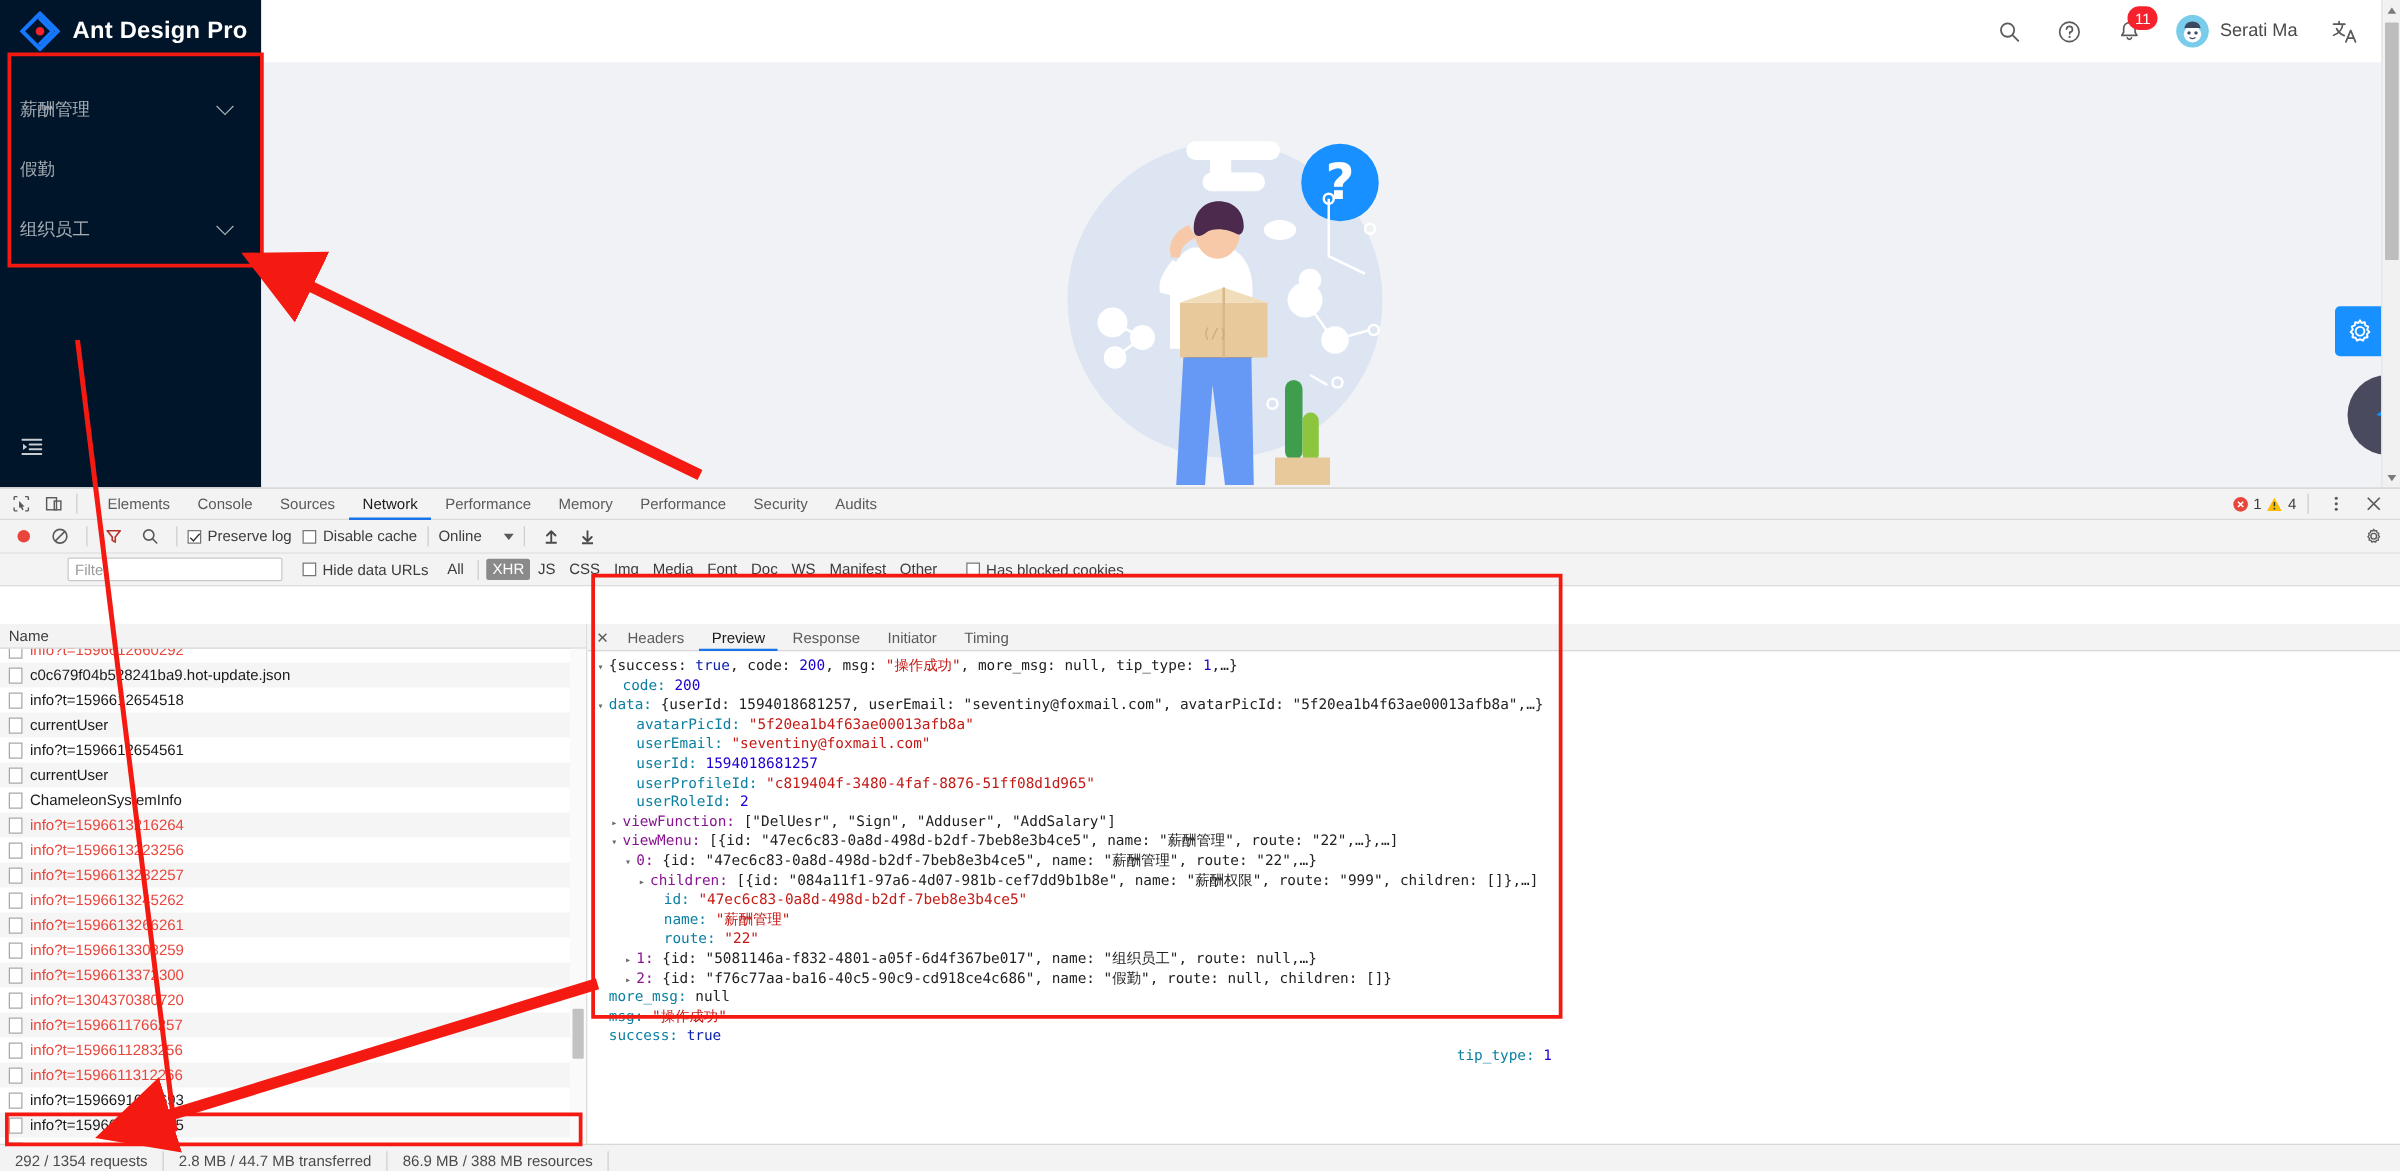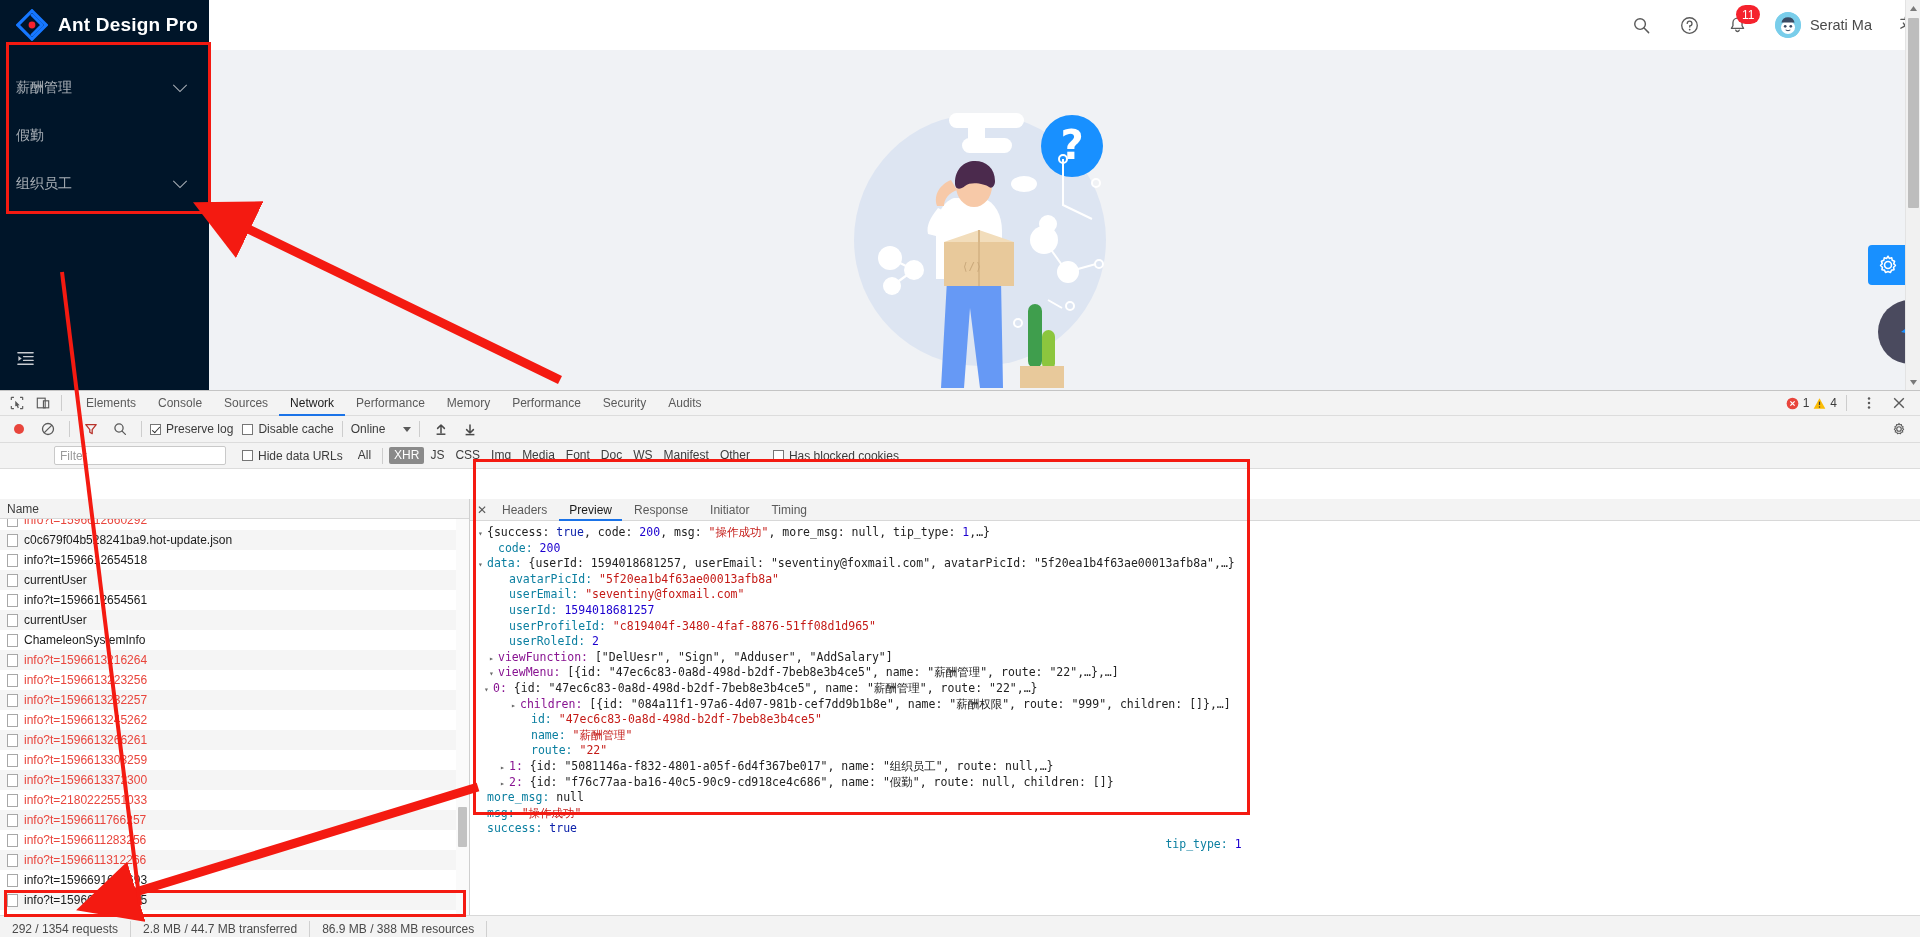--- a/index.html
+++ b/index.html
@@ -21,21 +21,21 @@
   .menu { padding-top:14px; }
   .menu-item {
     height:48px; display:flex; align-items:center; padding:0 24px 0 16px;
     color:rgba(255,255,255,.65); font-size:14px; cursor:pointer;
   }
   .menu-item .mlabel { flex:1; }
   .chev { width:10px; height:10px; border-right:1.6px solid rgba(255,255,255,.65); border-bottom:1.6px solid rgba(255,255,255,.65); transform:rotate(45deg) translate(-2px,-2px); }
   #sider-trigger { position:absolute; left:0; bottom:8px; width:209px; height:44px; display:flex; align-items:center; padding-left:16px; }
 
   
-  #header { position:absolute; left:209px; top:0; right:0; height:50px; background:#fff; display:flex; align-items:center; justify-content:flex-end; gap:26px; }
+  #header { position:absolute; left:209px; top:0; right:0; height:50px; background:#fff; display:flex; align-items:center; justify-content:flex-end; padding-right:34px; gap:26px; }
   .hdr-icon { width:22px; height:22px; position:relative; cursor:pointer; color:#5a5a5a; display:flex; align-items:center; justify-content:center; }
   .user-chip { display:flex; align-items:center; gap:9px; cursor:pointer; }
   .avatar { width:26px; height:26px; border-radius:50%; background:#7fd3ef; position:relative; overflow:hidden; flex:0 0 auto; }
   .user-name { font-size:14.5px; color:#4a4a4a; white-space:nowrap; }
   .badge { position:absolute; top:-9px; left:9px; min-width:23px; height:19px; border-radius:10px; background:#f5222d; color:#fff; font-size:12px; display:flex; align-items:center; justify-content:center; padding:0 6px; font-family:"Liberation Sans",sans-serif; }
 
   
   #content { position:absolute; left:209px; top:50px; right:0; bottom:0; background:#f0f2f5; }
   #illus { position:absolute; left:595px; top:8px; width:340px; height:330px; }
 
@@ -492,21 +492,21 @@
           <div class="nl-row err">
             <span class="docicon"></span>
             <span>info?t=1596613303259</span>
           </div>
           <div class="nl-row alt err">
             <span class="docicon"></span>
             <span>info?t=1596613372300</span>
           </div>
           <div class="nl-row err">
             <span class="docicon"></span>
-            <span>info?t=2180222551033</span>
+            <span>info?t=1304370380720</span>
           </div>
           <div class="nl-row alt err">
             <span class="docicon"></span>
             <span>info?t=1596611766257</span>
           </div>
           <div class="nl-row err">
             <span class="docicon"></span>
             <span>info?t=1596611283256</span>
           </div>
           <div class="nl-row alt err">
@@ -544,21 +544,21 @@
           <div class="jl" style="padding-left: 4px;"><span class="tri">▾</span><span class="p">{success: </span><span class="b">true</span><span class="p">, code: </span><span class="n">200</span><span class="p">, msg: </span><span class="s">"操作成功"</span><span class="p">, more_msg: null, tip_type: </span><span class="n">1</span><span class="p">,…}</span></div>
           <div class="jl" style="padding-left: 15px;"><span class="tri"></span><span class="kb">code: </span><span class="n">200</span></div>
           <div class="jl" style="padding-left: 4px;"><span class="tri">▾</span><span class="kb">data: </span><span class="p">{userId: </span><span class="p">1594018681257</span><span class="p">, userEmail: "seventiny@foxmail.com", avatarPicId: "5f20ea1b4f63ae00013afb8a",…}</span></div>
           <div class="jl" style="padding-left: 26px;"><span class="tri"></span><span class="kb">avatarPicId: </span><span class="s">"5f20ea1b4f63ae00013afb8a"</span></div>
           <div class="jl" style="padding-left: 26px;"><span class="tri"></span><span class="kb">userEmail: </span><span class="s">"seventiny@foxmail.com"</span></div>
           <div class="jl" style="padding-left: 26px;"><span class="tri"></span><span class="kb">userId: </span><span class="n">1594018681257</span></div>
           <div class="jl" style="padding-left: 26px;"><span class="tri"></span><span class="kb">userProfileId: </span><span class="s">"c819404f-3480-4faf-8876-51ff08d1d965"</span></div>
           <div class="jl" style="padding-left: 26px;"><span class="tri"></span><span class="kb">userRoleId: </span><span class="n">2</span></div>
           <div class="jl" style="padding-left: 15px;"><span class="tri">▸</span><span class="k">viewFunction: </span><span class="p">["DelUesr", "Sign", "Adduser", "AddSalary"]</span></div>
           <div class="jl" style="padding-left: 15px;"><span class="tri">▾</span><span class="k">viewMenu: </span><span class="p">[{id: "47ec6c83-0a8d-498d-b2df-7beb8e3b4ce5", name: "薪酬管理", route: "22",…},…]</span></div>
-          <div class="jl" style="padding-left: 10px;"><span class="tri">▾</span><span class="k">0: </span><span class="p">{id: "47ec6c83-0a8d-498d-b2df-7beb8e3b4ce5", name: "薪酬管理", route: "22",…}</span></div>
+          <div class="jl" style="padding-left: 26px;"><span class="tri">▾</span><span class="k">0: </span><span class="p">{id: "47ec6c83-0a8d-498d-b2df-7beb8e3b4ce5", name: "薪酬管理", route: "22",…}</span></div>
           <div class="jl" style="padding-left: 37px;"><span class="tri">▸</span><span class="k">children: </span><span class="p">[{id: "084a11f1-97a6-4d07-981b-cef7dd9b1b8e", name: "薪酬权限", route: "999", children: []},…]</span></div>
           <div class="jl" style="padding-left: 48px;"><span class="tri"></span><span class="kb">id: </span><span class="s">"47ec6c83-0a8d-498d-b2df-7beb8e3b4ce5"</span></div>
           <div class="jl" style="padding-left: 48px;"><span class="tri"></span><span class="kb">name: </span><span class="s">"薪酬管理"</span></div>
           <div class="jl" style="padding-left: 48px;"><span class="tri"></span><span class="kb">route: </span><span class="s">"22"</span></div>
           <div class="jl" style="padding-left: 26px;"><span class="tri">▸</span><span class="k">1: </span><span class="p">{id: "5081146a-f832-4801-a05f-6d4f367be017", name: "组织员工", route: null,…}</span></div>
           <div class="jl" style="padding-left: 26px;"><span class="tri">▸</span><span class="k">2: </span><span class="p">{id: "f76c77aa-ba16-40c5-90c9-cd918ce4c686", name: "假勤", route: null, children: []}</span></div>
           <div class="jl" style="padding-left: 4px;"><span class="tri"></span><span class="kb">more_msg: </span><span class="nul">null</span></div>
           <div class="jl" style="padding-left: 4px;"><span class="tri"></span><span class="kb">msg: </span><span class="s">"操作成功"</span></div>
           <div class="jl" style="padding-left: 4px;"><span class="tri"></span><span class="kb">success: </span><span class="b">true</span></div>
           <div class="jl" style="padding-left: 4px; text-align: center;"><span class="tri"></span><span class="kb">tip_type: </span><span class="n">1</span></div>

